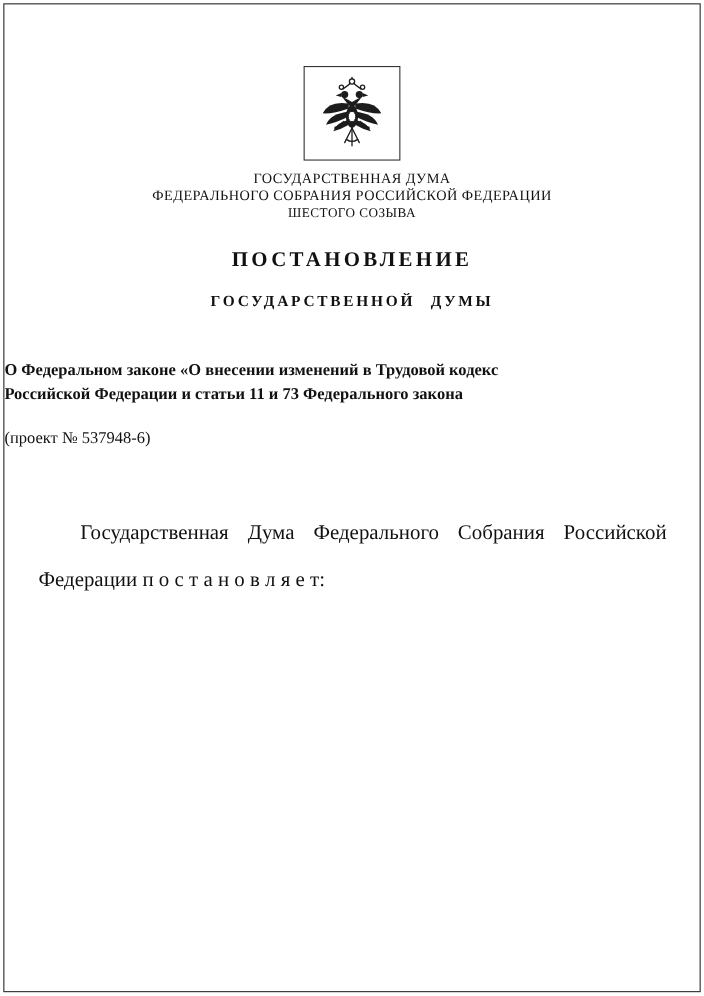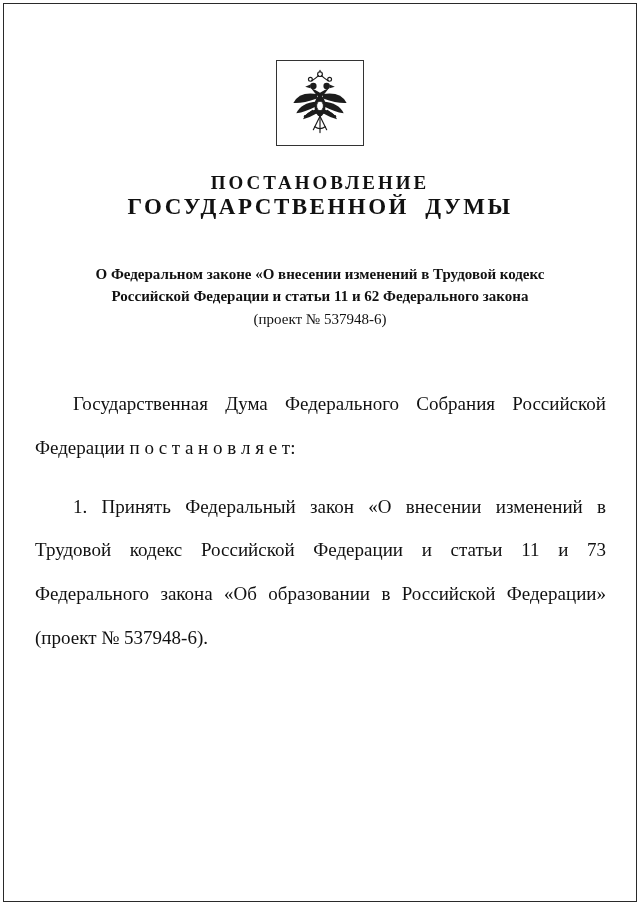--- a/index.html
+++ b/index.html
@@ -30,35 +30,34 @@
   .doc-title{
     text-align:center;
     margin:26px 0 0 0;
     font-weight:bold;
   }
   .doc-title .t1{
     font-size:19px;
     letter-spacing:3px;
   }
   .doc-title .t2{
-    font-size:23px;
+    font-size:14px;
     letter-spacing:2.5px;
-    margin-top:0;
+    margin-top:19px;
     word-spacing:8px;
   }
   .subject{
-    text-align:center;
     font-weight:bold;
     font-size:15px;
     line-height:1.45;
     margin-top:44px;
   }
   .subject .sub4{
     font-weight:normal;
-    margin-top:1px;
+    margin-top:18px;
   }
   .body-text{
     margin:52px 30px 0 31px;
     font-size:19px;
   }
   .para{
     margin:0 0 15px 0;
     text-indent:38px;
     text-align:justify;
     text-align-last:left;
@@ -109,30 +108,34 @@
       <line class="ln" x1="60" y1="56" x2="69" y2="63"></line>
       <circle class="fl" cx="70" cy="64" r="1.8"></circle>
 
       <path class="ln" d="M50,64 L41,82"></path>
       <path class="ln" d="M50,64 L50,86"></path>
       <path class="ln" d="M50,64 L59,82"></path>
       <path class="ln" d="M43,78 Q50,83 57,78"></path>
     </svg>
   </div>
 
+  <div class="org">
+    <div class="l1">ГОСУДАРСТВЕННАЯ ДУМА</div>
+    <div class="l2">ФЕДЕРАЛЬНОГО СОБРАНИЯ РОССИЙСКОЙ ФЕДЕРАЦИИ</div>
+    <div class="l3">ШЕСТОГО СОЗЫВА</div>
+  </div>
 
   <div class="doc-title">
     <div class="t1">ПОСТАНОВЛЕНИЕ</div>
     <div class="t2">ГОСУДАРСТВЕННОЙ ДУМЫ</div>
   </div>
 
   <div class="subject">
     <div>О Федеральном законе «О внесении изменений в Трудовой кодекс</div>
-    <div>Российской Федерации и статьи 11 и 62 Федерального закона</div>
+    <div>Российской Федерации и статьи 11 и 73 Федерального закона</div>
     <div class="sub4">(проект № 537948-6)</div>
   </div>
 
   <div class="body-text">
     <p class="para"><span>Государственная Дума Федерального Собрания Российской Федерации </span><span class="spaced">п о с т а н о в л я е т:</span></p>
-    <p class="para">1. Принять Федеральный закон «О внесении изменений в Трудовой кодекс Российской Федерации и статьи 11 и 73 Федерального закона «Об образовании в Российской Федерации» (проект № 537948-6).</p>
   </div>
 
 </div>
 
 </body></html>

